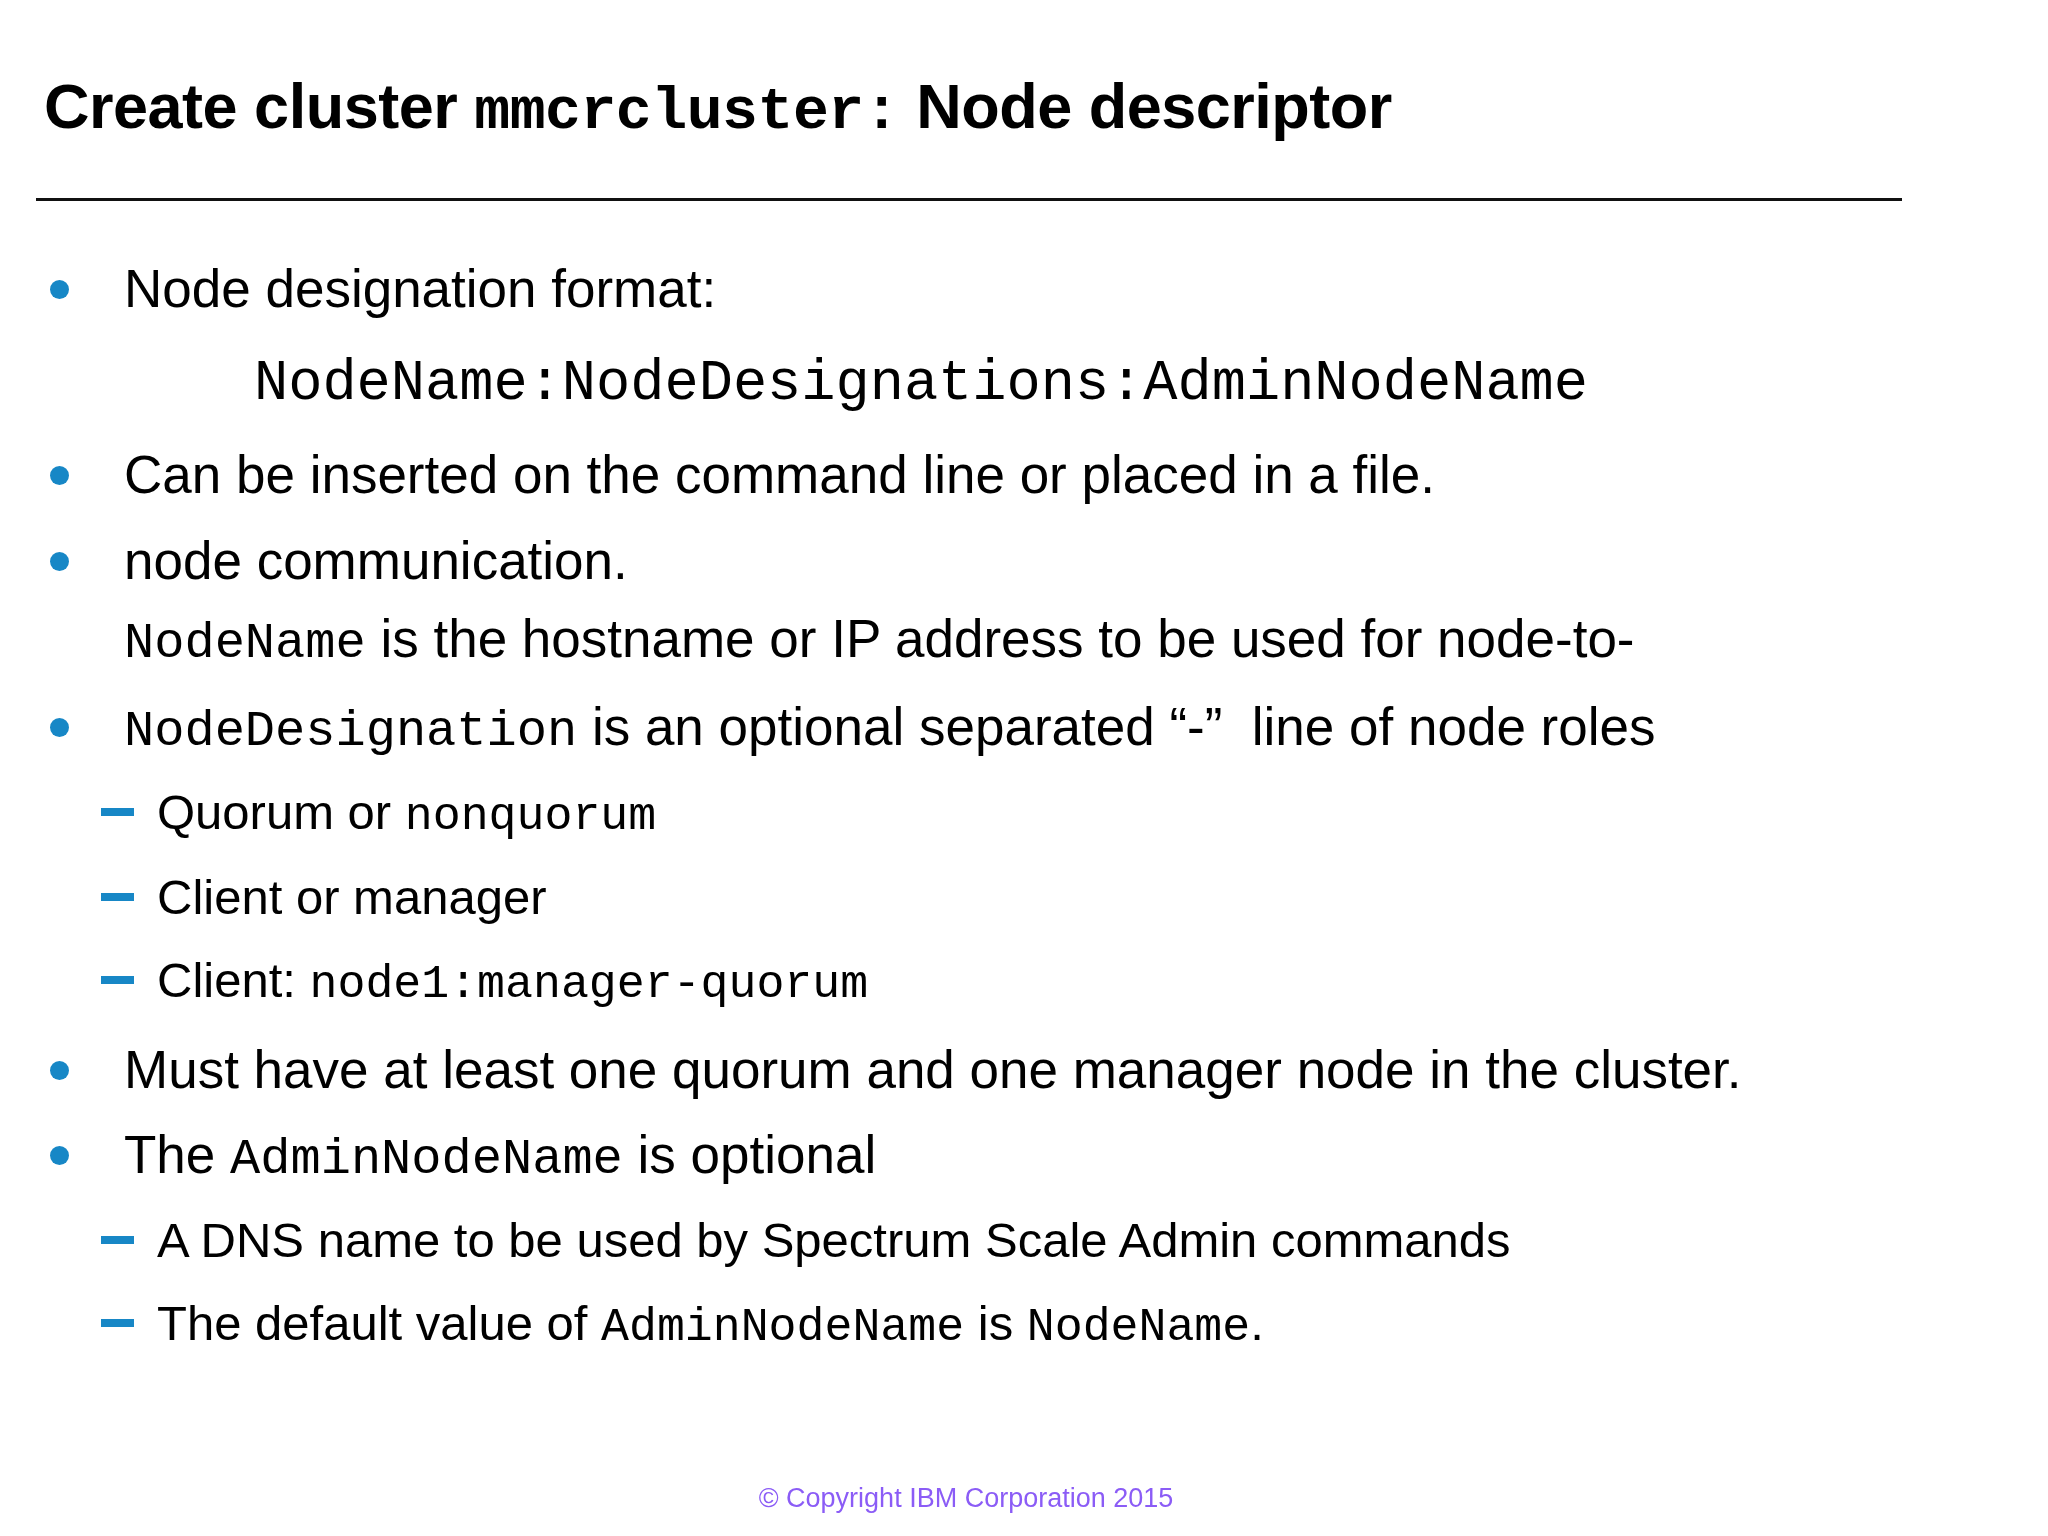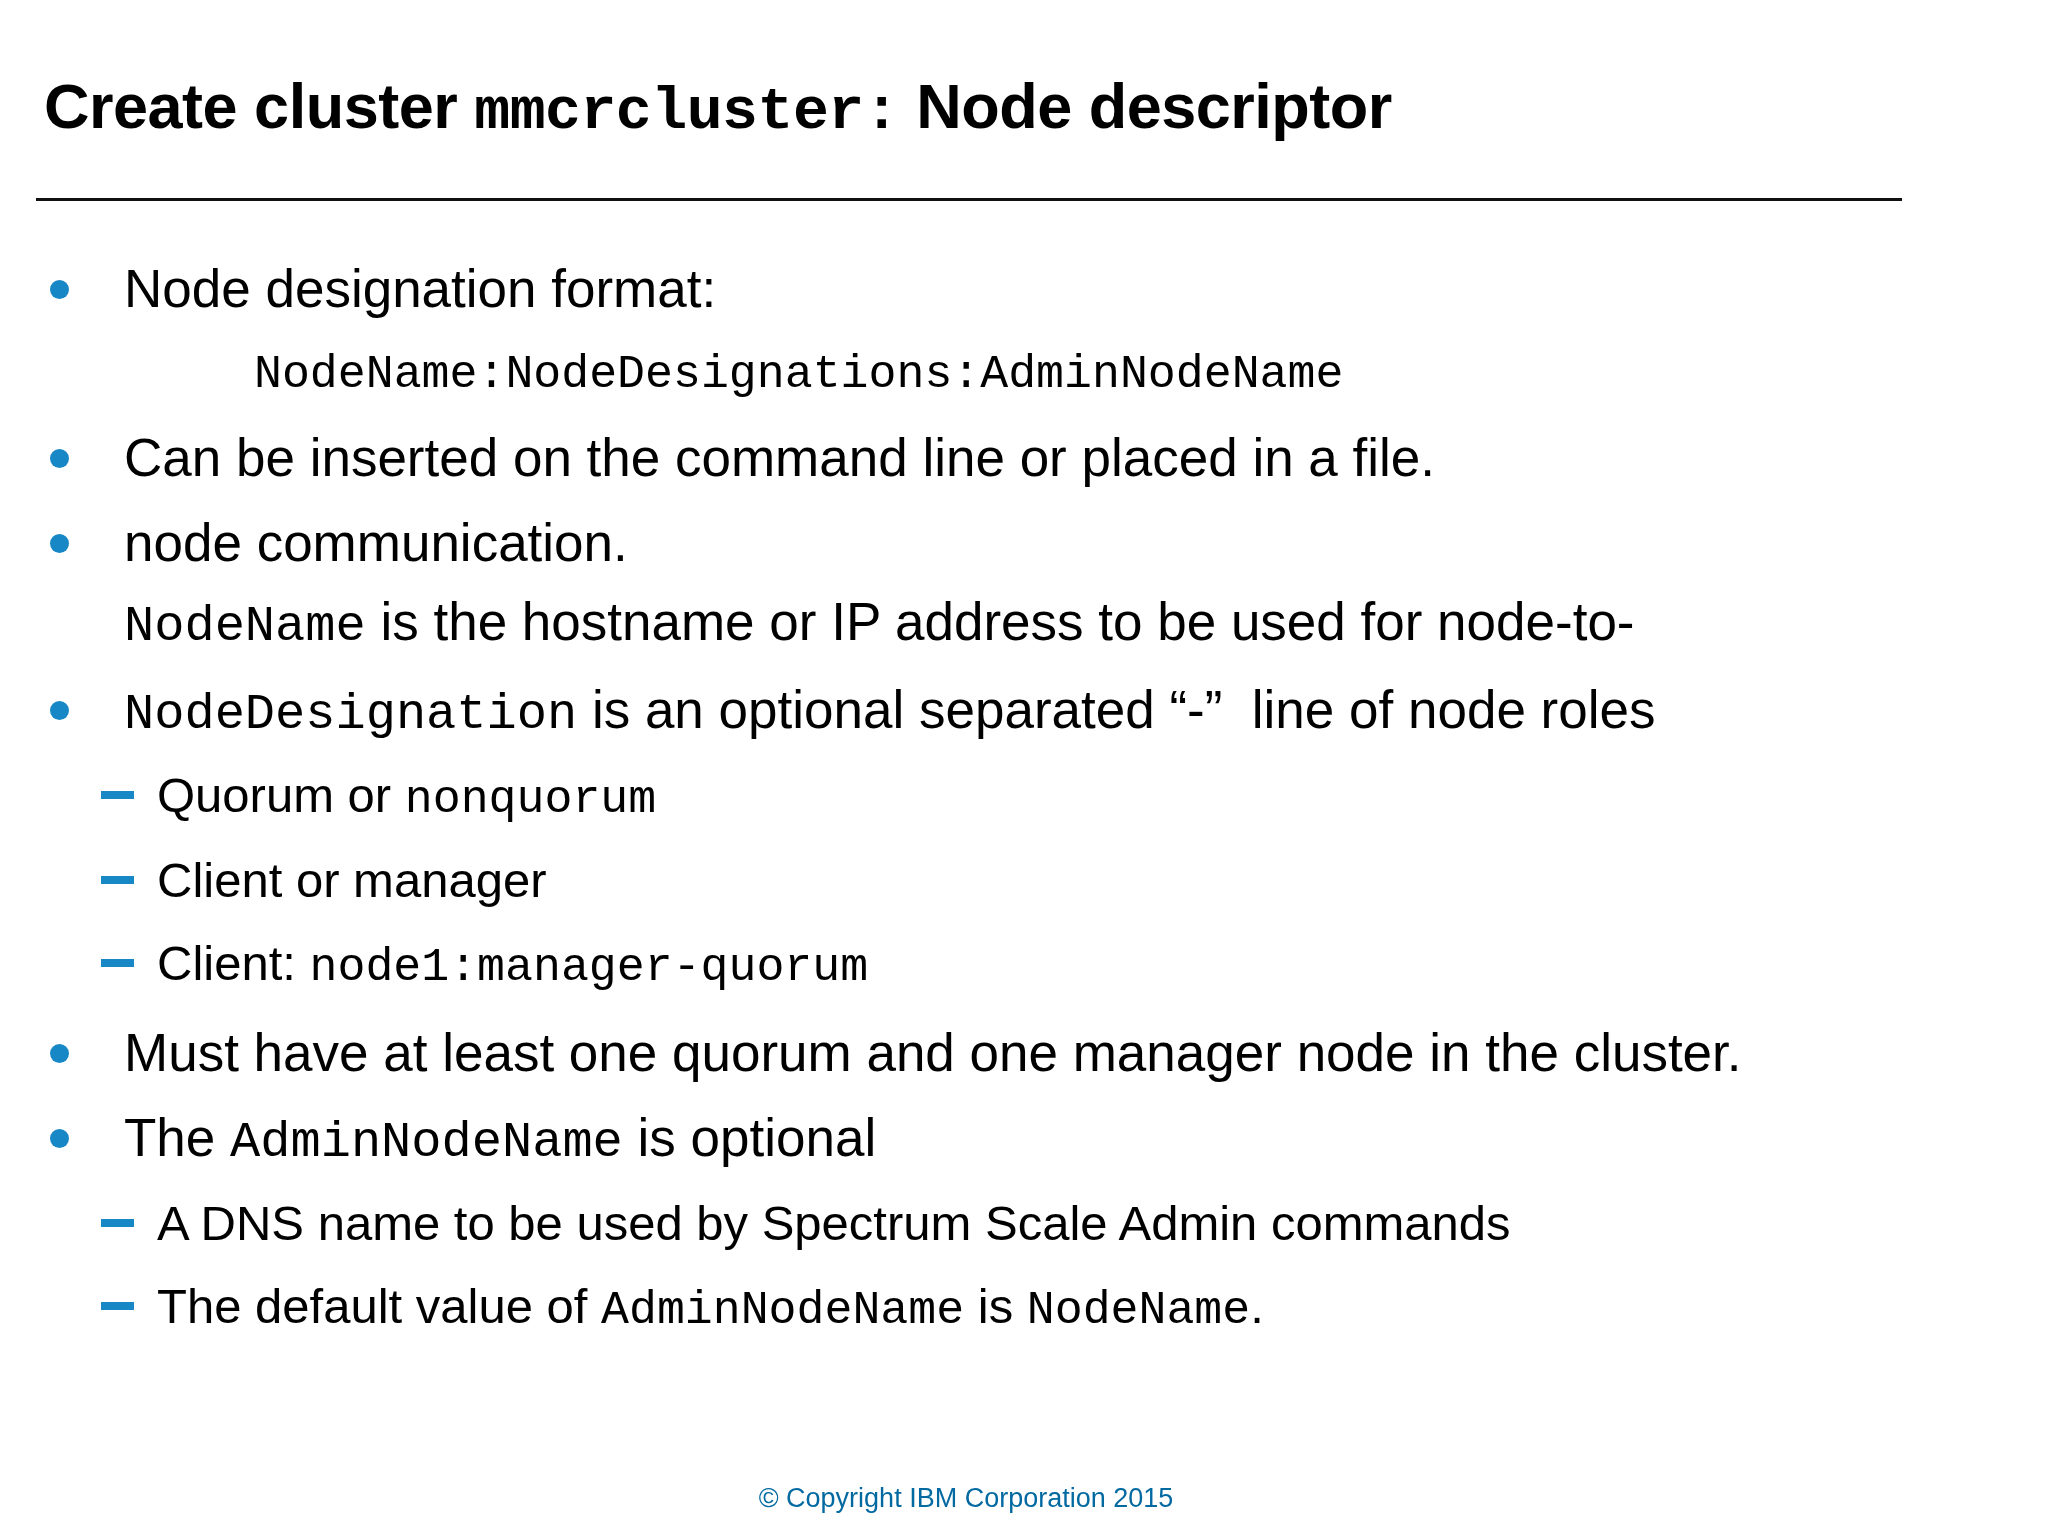--- a/index.html
+++ b/index.html
@@ -33,42 +33,42 @@
   .content {
     position: absolute;
     left: 44px; top: 250px;
     width: 1950px;
   }
   .item { display: flex; align-items: flex-start; }
   .item .txt { flex: 1 1 auto; min-width: 0; }
   .line { white-space: pre-wrap; }
   .l1 { font-size: 53px; line-height: 1.48; margin-bottom: 7px; gap: 19px; }
   .l2 { font-size: 49px; line-height: 1.45; margin-left: 57px; margin-bottom: 12px; }
-  .codeline { font-size: 49px; line-height: 1.45; margin-left: 210px; margin-bottom: 10px; }
+  .codeline { font-size: 60px; line-height: 1.45; margin-left: 210px; margin-bottom: 10px; }
   .mono { font-family: "Liberation Mono", "DejaVu Sans Mono", monospace; font-size: 0.95em; }
   .dot {
     flex: 0 0 auto;
     width: 19px; height: 19px;
     border-radius: 50%;
     background: var(--bullet, #1787C6);
     margin: 30px 36px 0 6px;
   }
   .dashm {
     flex: 0 0 auto;
     width: 33px; height: 8px;
     background: var(--bullet, #1787C6);
     margin: 31px 23px 0 0;
   }
   .footer {
     position: absolute;
     left: 0; bottom: 22px;
     width: 100%;
     text-align: center;
     font-size: 27px;
-    color: #0369a1;
+    color: #8b5cf6;
   }
 </style>
 </head>
 <body>
 
 <div class="slide">
   <div class="title"><span>Create cluster </span><span class="mono">mmcrcluster:</span><span> Node descriptor</span></div>
   <div class="rule"></div>
   <div class="content">
       <div class="item l1">

